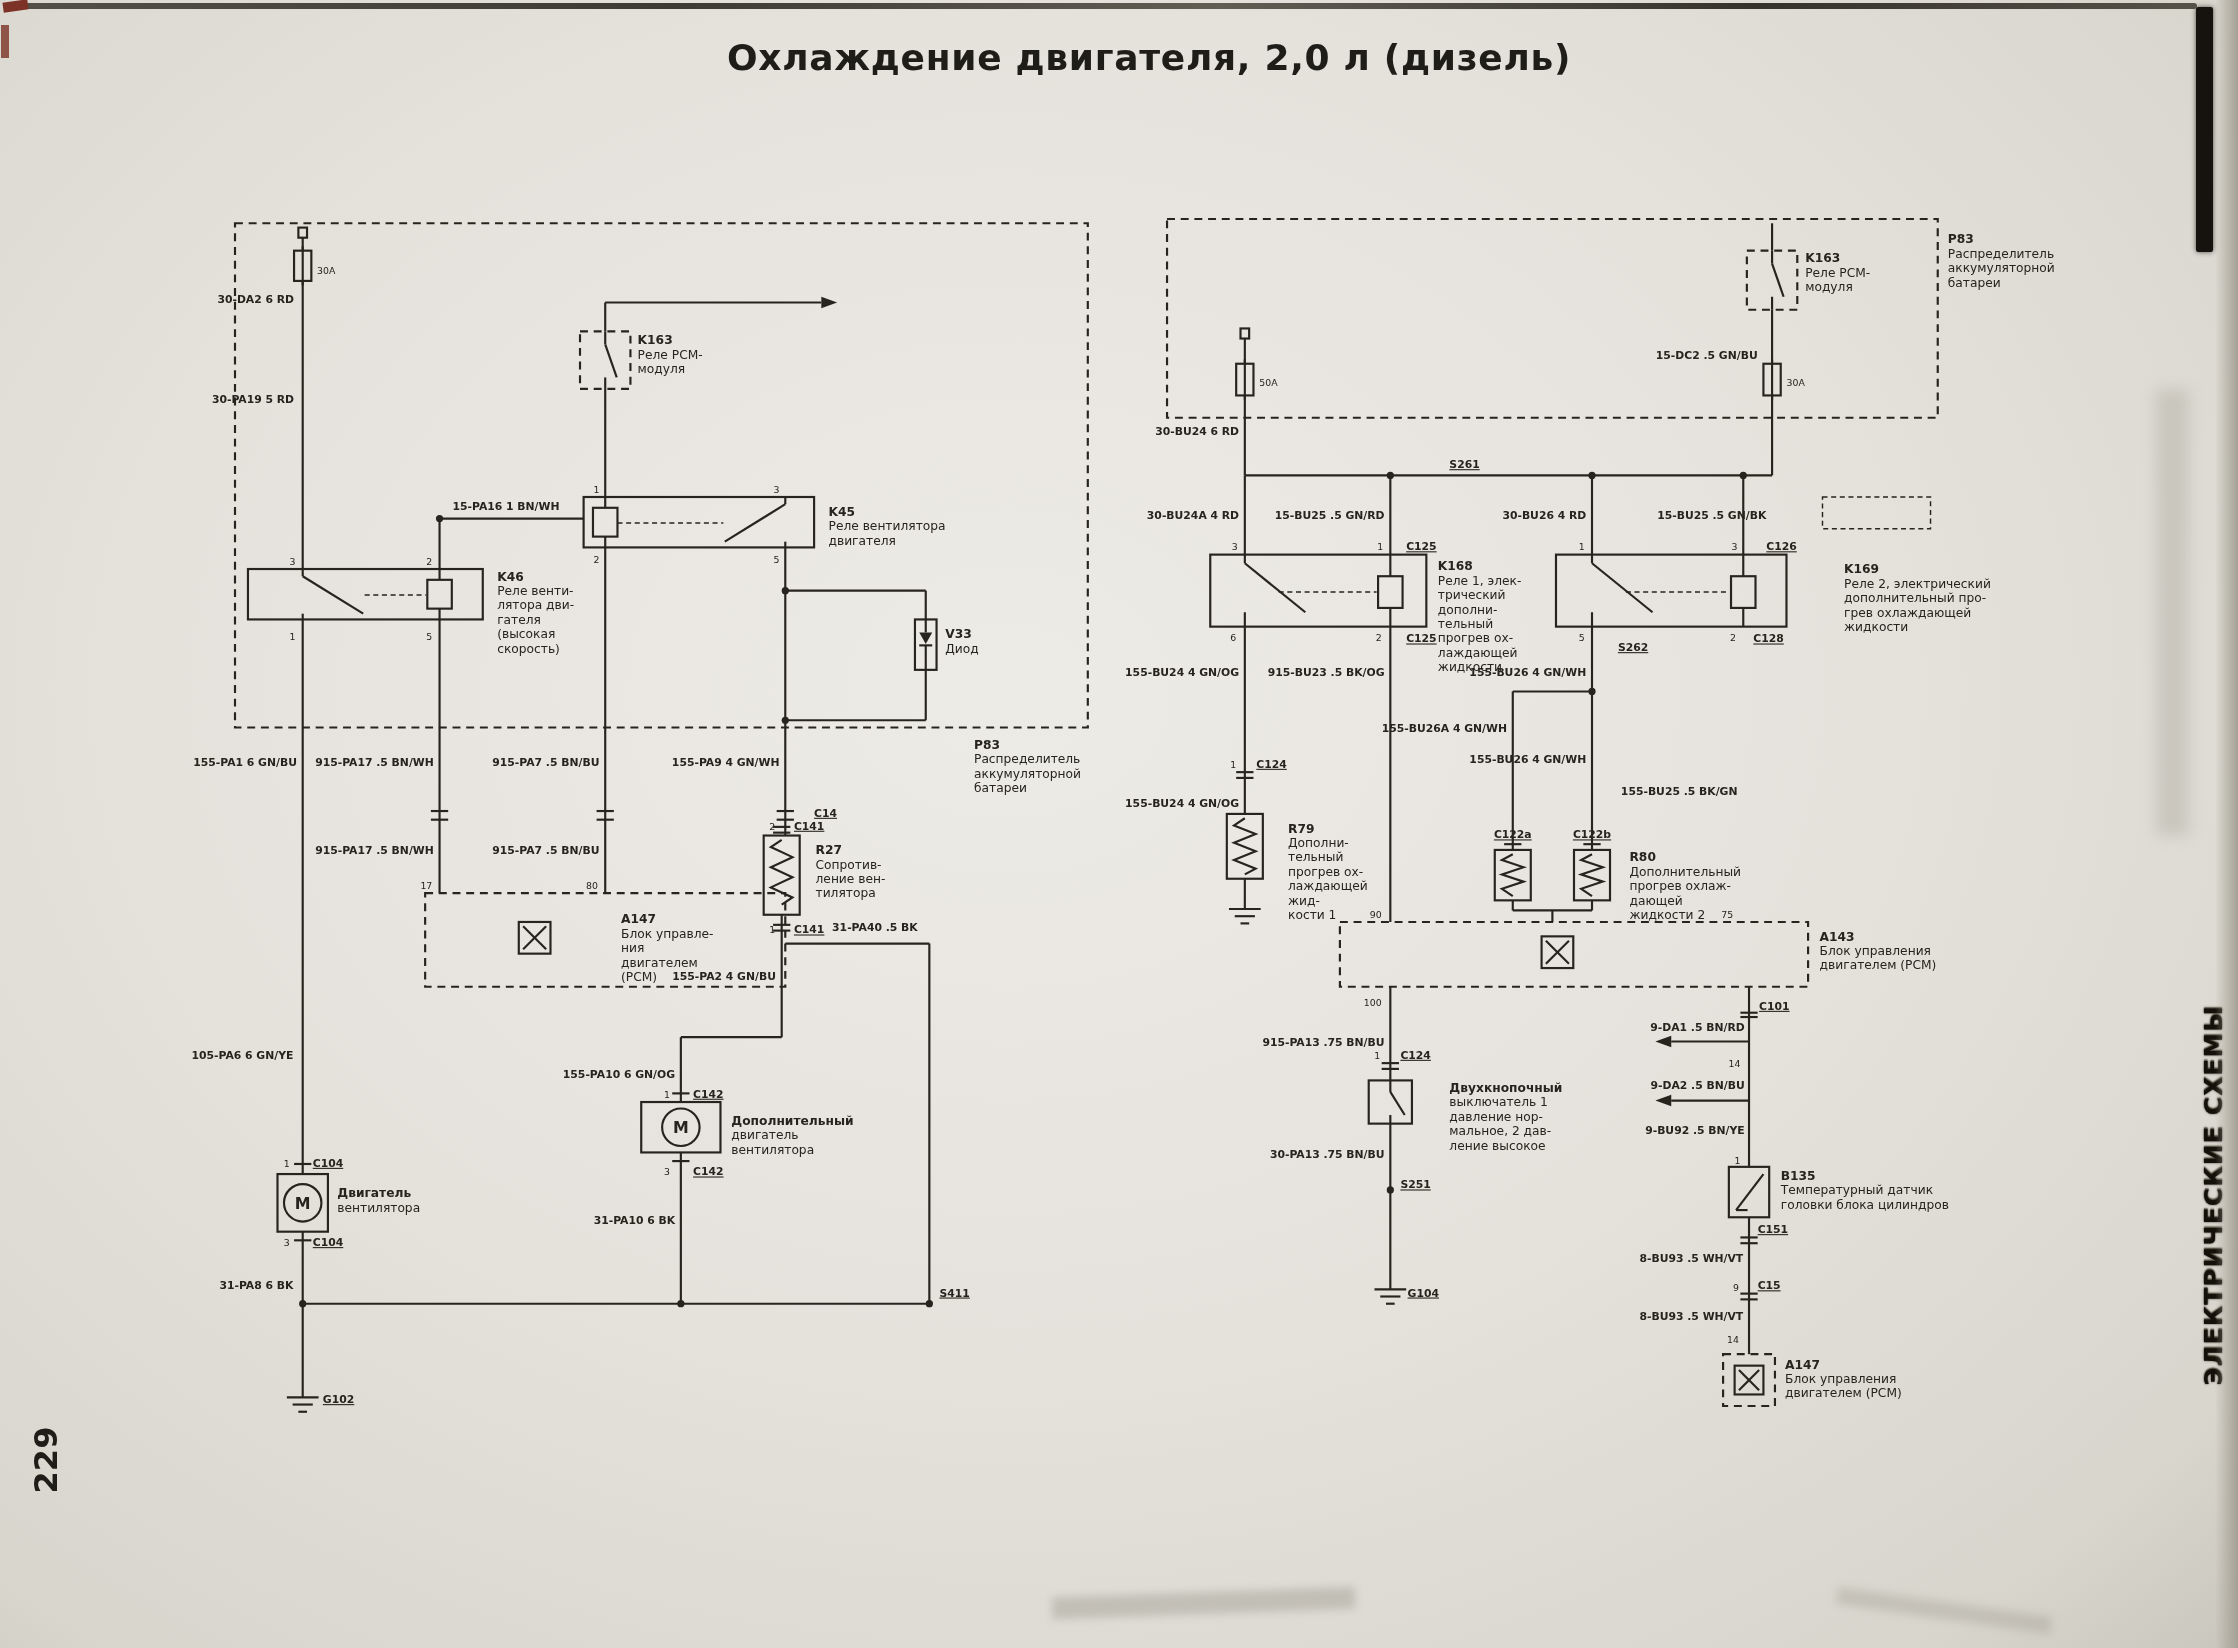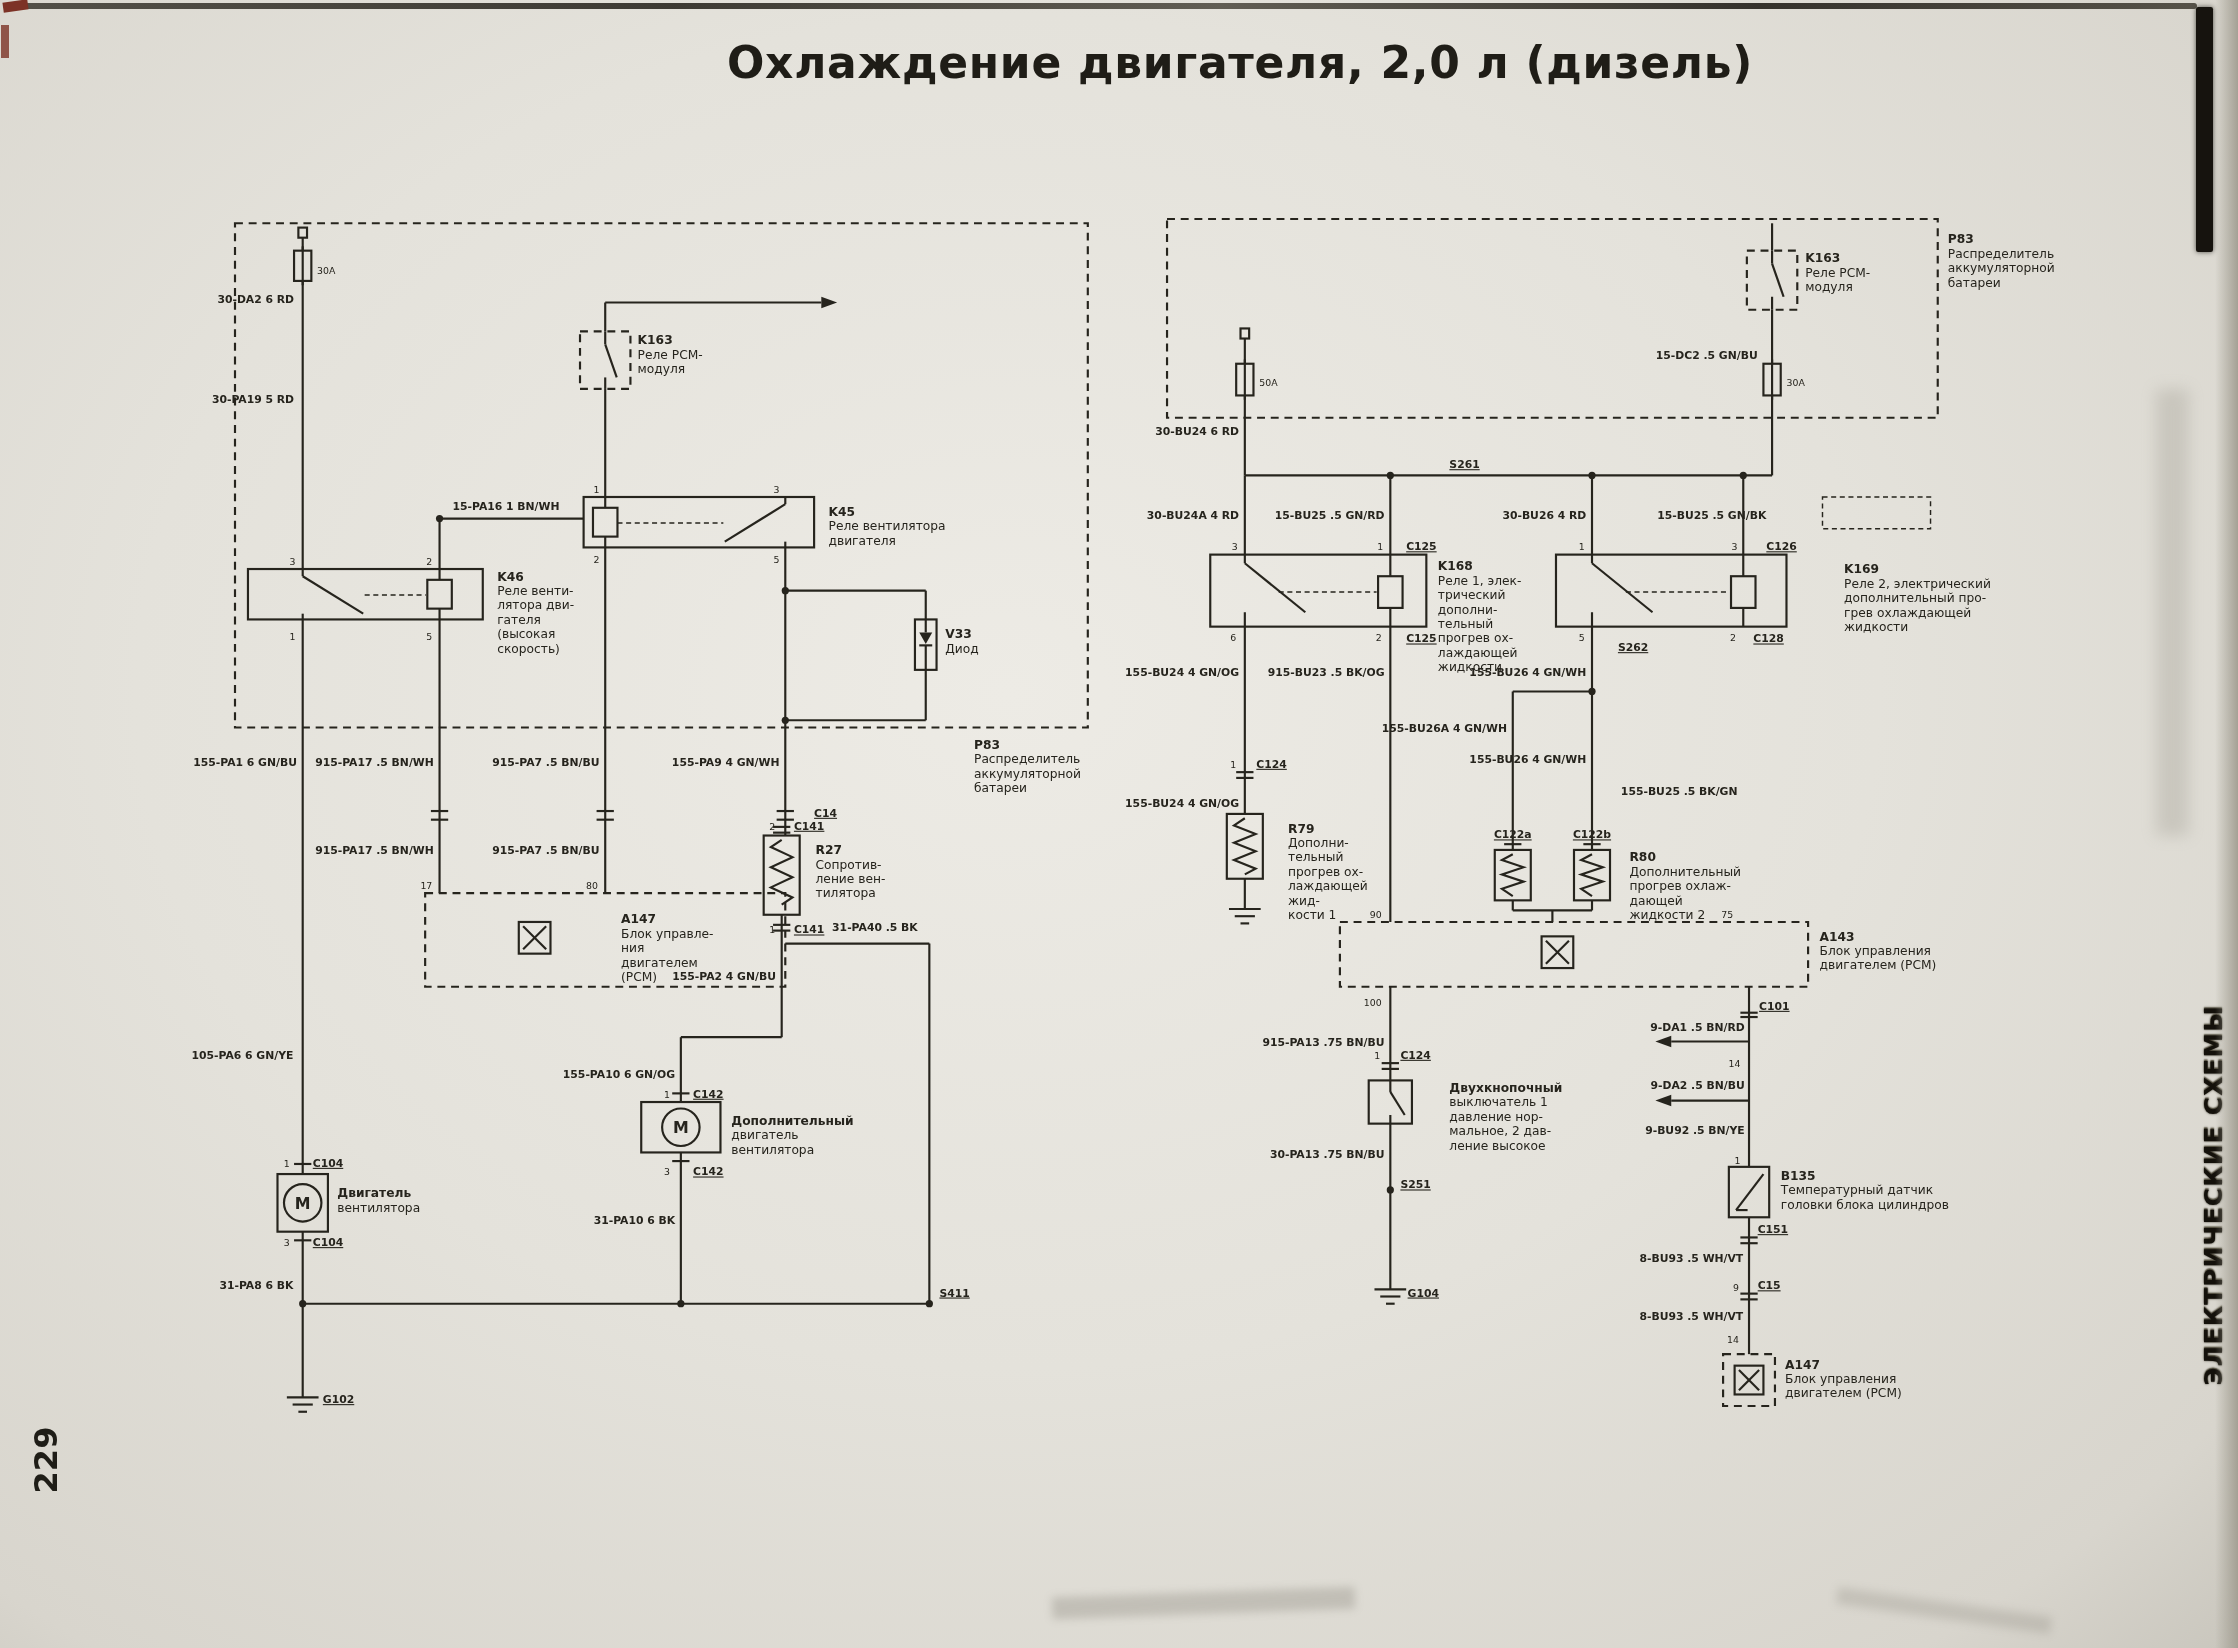--- a/index.html
+++ b/index.html
@@ -11,21 +11,21 @@
   .wl{font:bold 15px "DejaVu Sans",sans-serif;}
   .cl{font:bold 15px "DejaVu Sans",sans-serif;text-decoration:underline;}
   .pl{font:13px "DejaVu Sans",sans-serif;}
   .gl{font:bold 22px "DejaVu Sans",sans-serif;text-anchor:middle;}
   .cmp{font:17px "DejaVu Sans",sans-serif;}
   .cmp tspan.cid{font-weight:bold;}
   .dash{stroke-dasharray:11 8;}
   .dash2{stroke-dasharray:7 5;stroke-width:2;}
   .dashthin{stroke-dasharray:7 5;stroke-width:2;}
   .dot{fill:#26241d;stroke:none;}
-  .title{position:absolute;left:727px;top:37px;font-size:44px;font-weight:bold;color:#1f1d17;letter-spacing:0.7px;}
+  .title{position:absolute;left:727px;top:37px;font-size:36px;font-weight:bold;color:#1f1d17;letter-spacing:0.7px;}
   .pagenum{position:absolute;left:13px;top:1441px;font-size:32px;font-weight:bold;transform:rotate(-90deg);color:#1f1d17;}
   .tab-bar{position:absolute;right:26px;top:7.2px;width:17.3px;height:245px;background:#16130e;border-radius:2.2px;box-shadow:0 0 5.8px rgba(20,18,12,.7);}
   .tab-text{position:absolute;right:11.5px;top:1005px;writing-mode:vertical-rl;transform:rotate(180deg);
     font-size:24.5px;font-weight:bold;letter-spacing:1.4px;color:#14110b;
     text-shadow:0 0 2.2px #3a362c, 1.4px 0 1.4px #55503f;}
   .edge-right{position:absolute;right:0;top:0;width:24.5px;height:1648px;background:linear-gradient(to left,#a29e92,rgba(214,211,203,0));}
   .scan-top{position:absolute;left:21.6px;top:2.9px;width:2175px;height:5.8px;border-radius:2.9px;opacity:.85;
     background:linear-gradient(to right,#3a372f,#201d16 30%,#4a463c 55%,#17140e 80%,#3f3b31);}
   .red1{position:absolute;left:2.9px;top:1.4px;width:24.5px;height:10px;background:#7c3226;transform:rotate(-8deg);}
   .red2{position:absolute;left:1.4px;top:24.5px;width:7.2px;height:33px;background:#7c3226;opacity:.8;}

